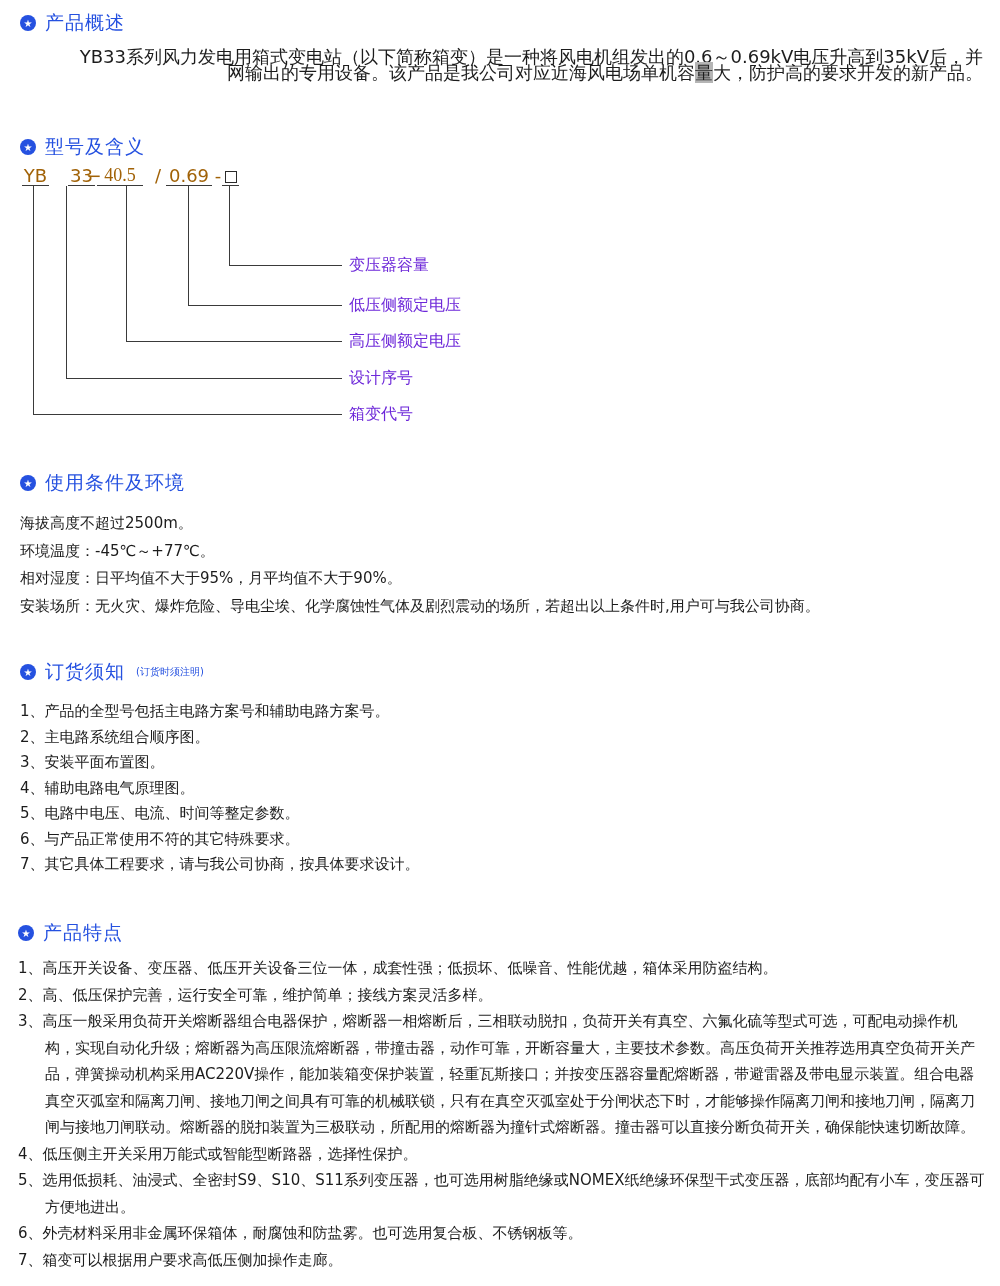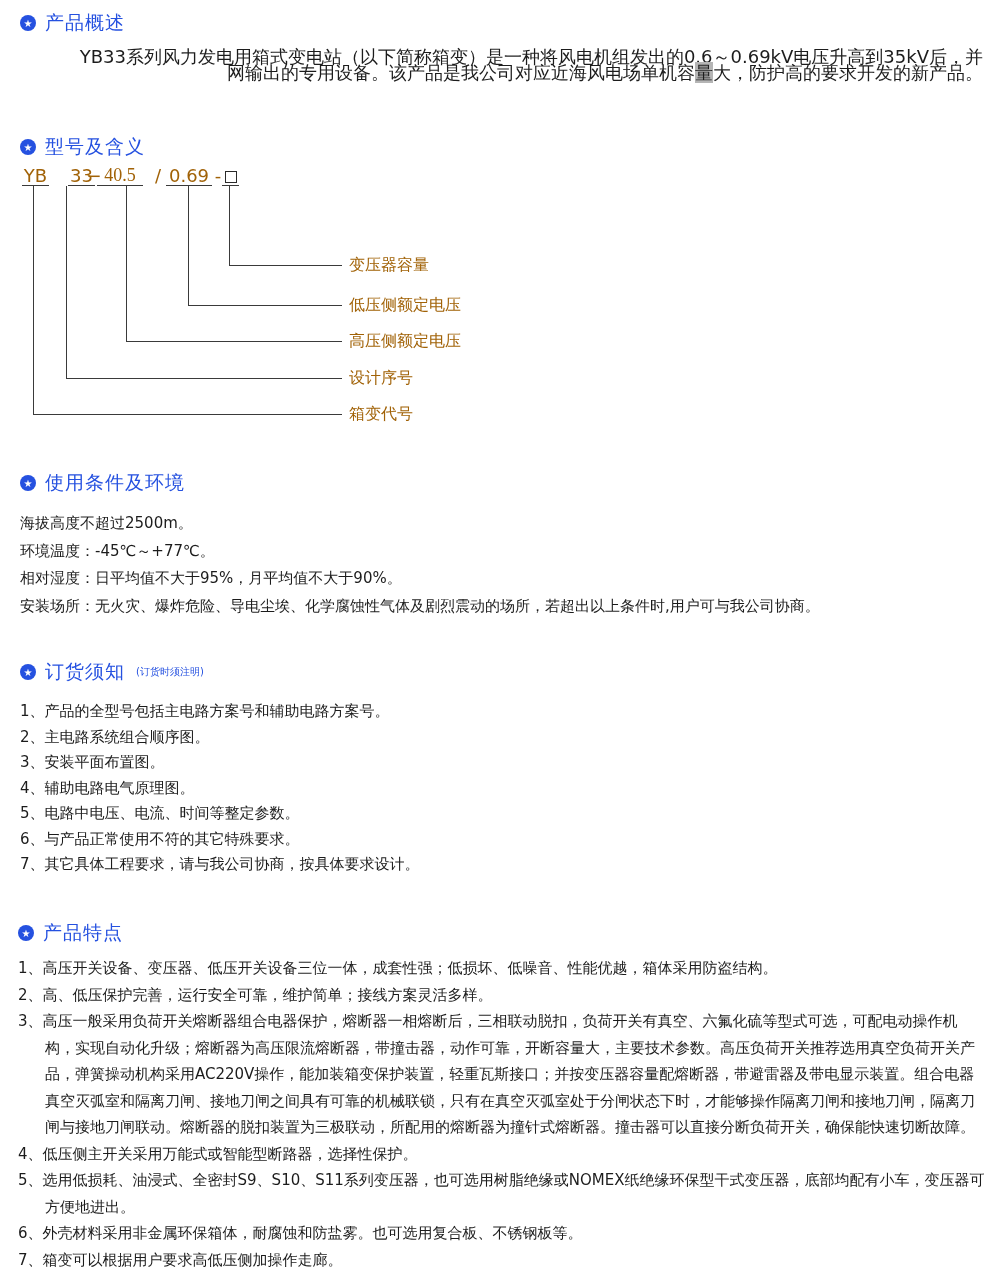--- a/index.html
+++ b/index.html
@@ -44,21 +44,21 @@
   }
   .seg.u { border-bottom: 1.5px solid #3a3a3a; }
   .seg-box {
     position: absolute; top: 37px; width: 12px; height: 12px;
     border: 1.5px solid #2a2a2a; box-sizing: border-box; background: #fff;
   }
   .seg-box-u { position: absolute; top: 51px; height: 0; border-bottom: 1.5px solid #3a3a3a; width: 17px; }
   .conn {
     position: absolute; border-left: 1.5px solid #3a3a3a; border-bottom: 1.5px solid #3a3a3a;
   }
-  .dlabel { position: absolute; left: 329px; font-size: 16px; line-height: 20px; color: #a16207; white-space: nowrap; }
+  .dlabel { position: absolute; left: 329px; font-size: 16px; line-height: 20px; color: #6d28d9; white-space: nowrap; }
 
   
   #sec-overview  { top: 10px;  }
   #sec-model     { top: 134px; }
   #sec-conditions{ top: 470px; }
   #sec-ordering  { top: 659px; }
   #sec-features  { top: 920px; left: 18px; width: 967px; }
 
   #sec-overview .body-text { margin-top: 13px; }
   #sec-conditions .cond-wrap { margin-top: 14px; }

